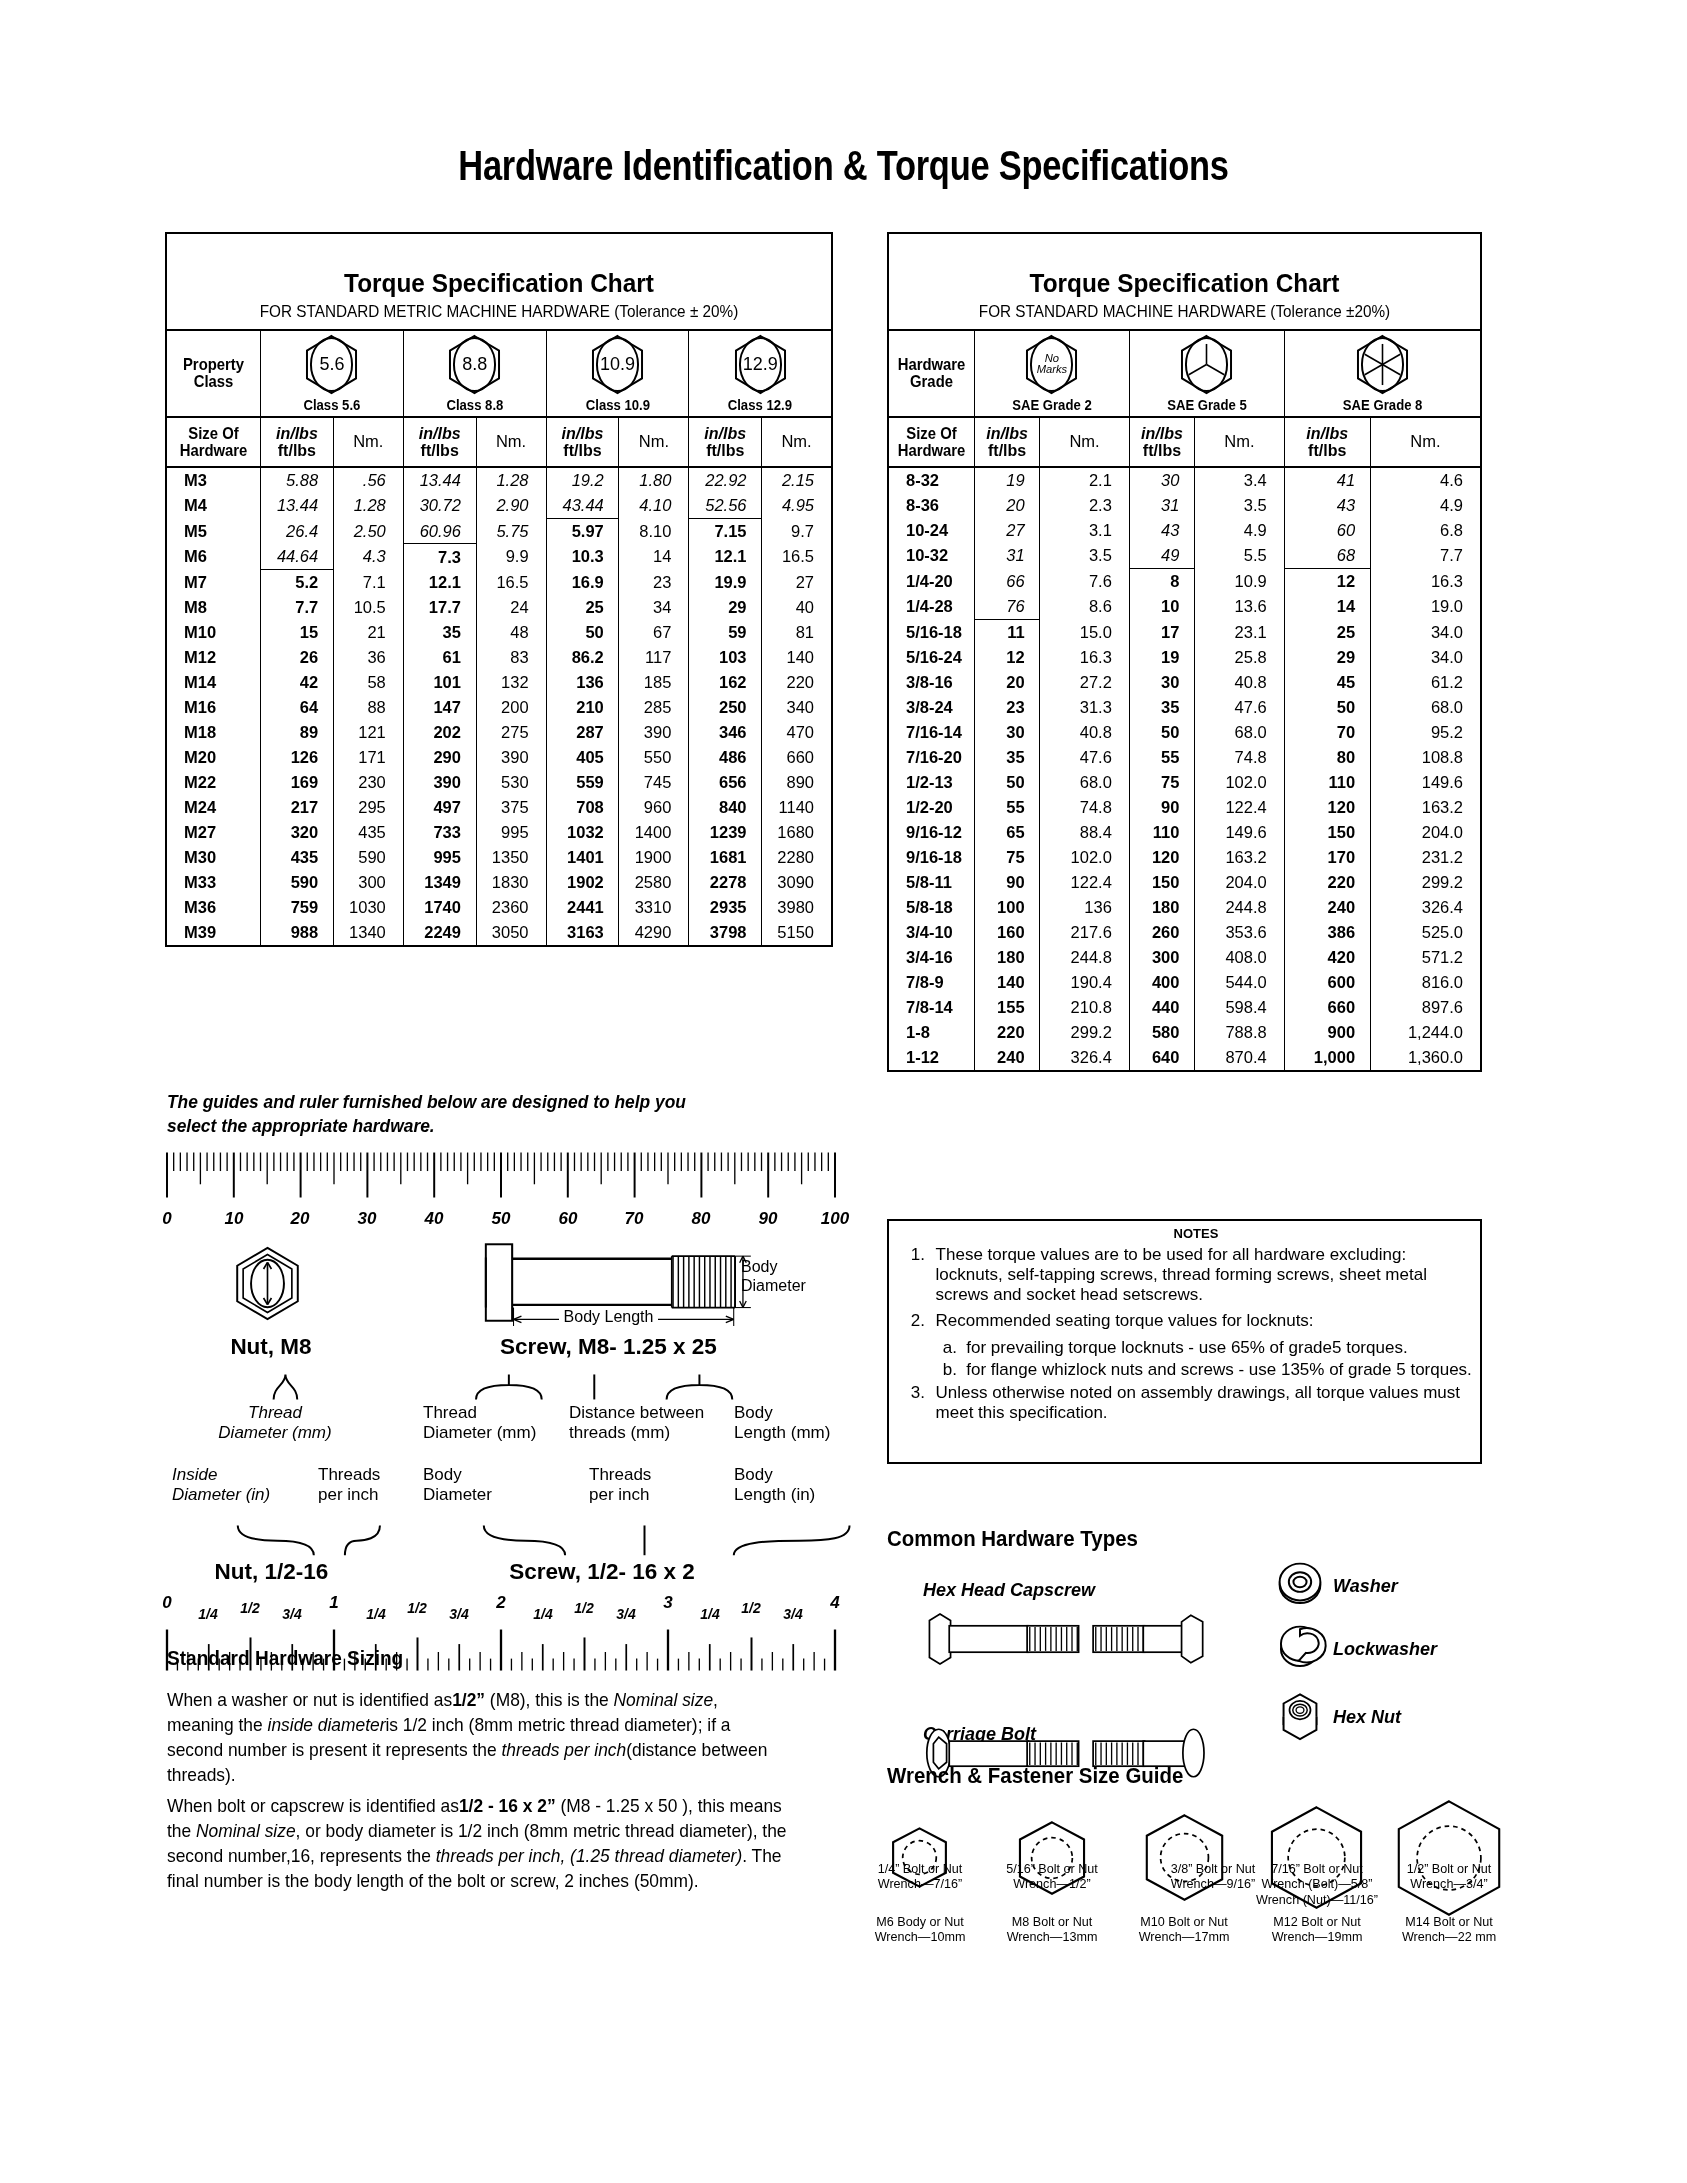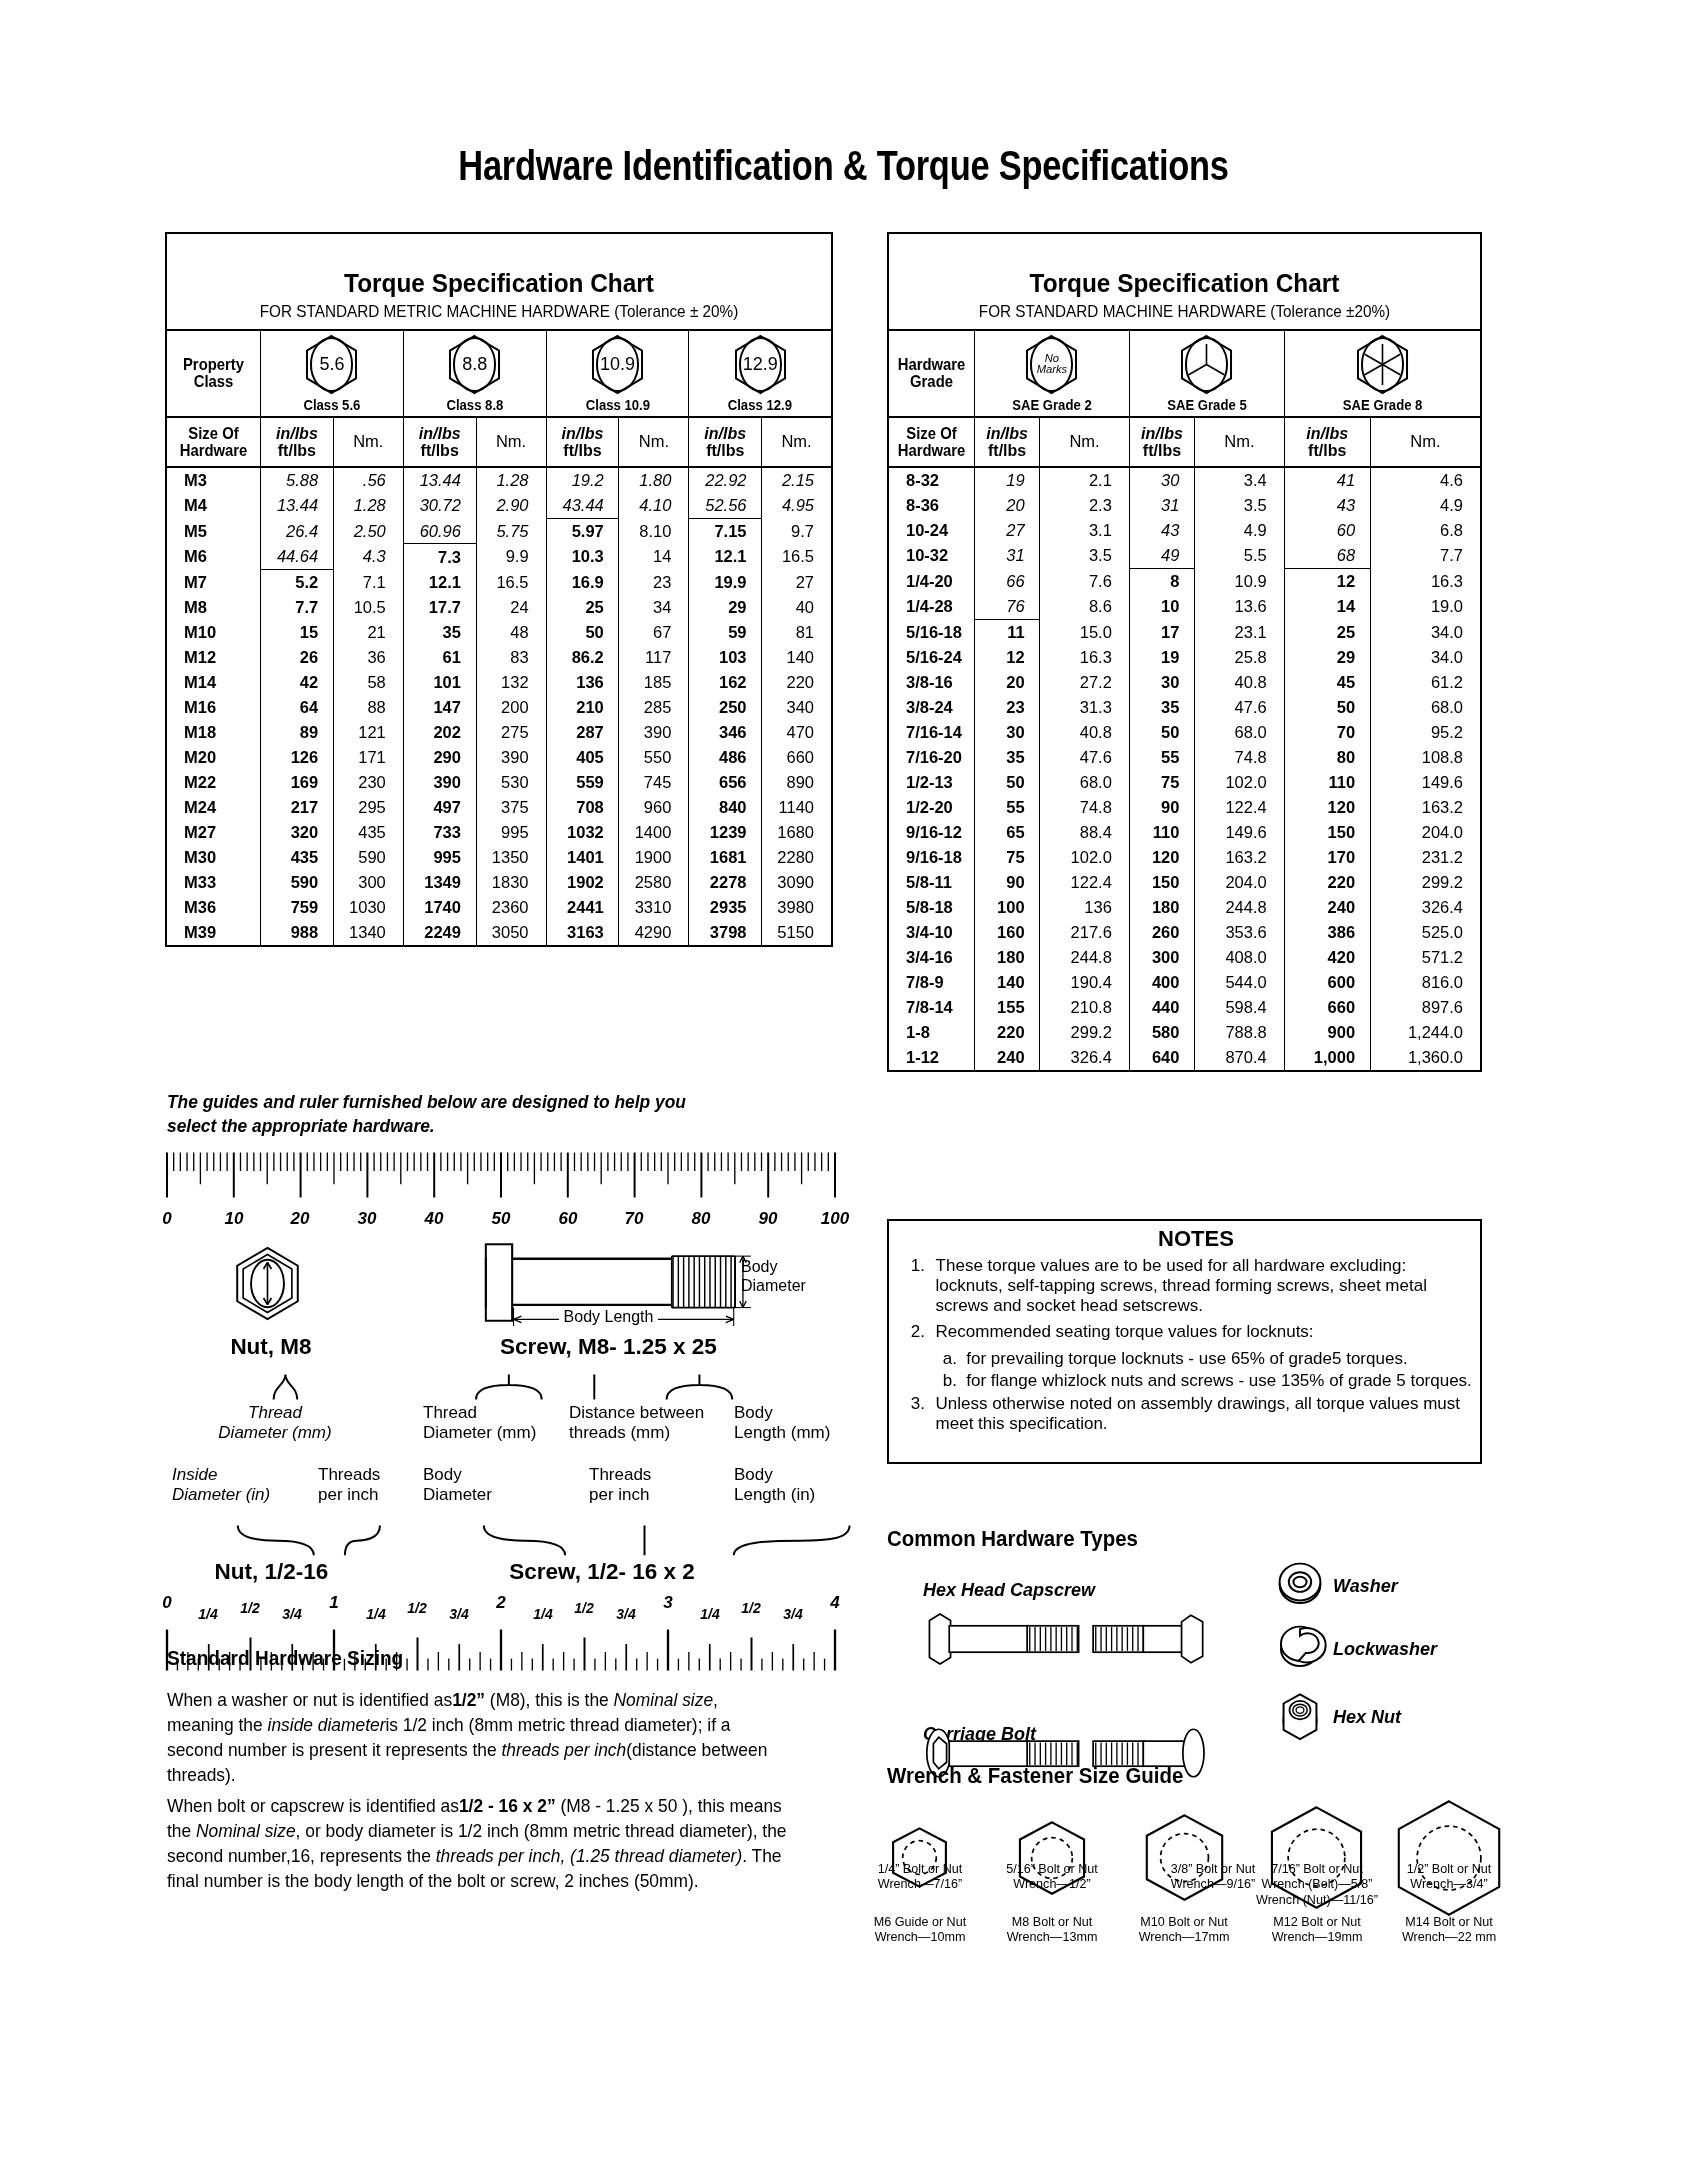--- a/index.html
+++ b/index.html
@@ -45,21 +45,21 @@
   .hexwrap{display:inline-block;position:relative;width:57px;height:61px;}
   .hexwrap svg{display:block;}
   .hexnum{position:absolute;left:0;right:0;top:50%;transform:translateY(-50%);
           font-size:18px;font-weight:normal;font-family:"Liberation Sans",sans-serif;}
   .nomarks{position:absolute;left:0;right:0;top:50%;transform:translateY(-50%);
            font-size:11.2px;font-style:italic;line-height:1.0;}
 
   
   .notesbox{position:absolute;border:2px solid #000;box-sizing:border-box;background:#fff;
             font-family:"Liberation Sans Narrow","Liberation Sans",sans-serif;}
-  .notestitle{text-align:center;font-weight:bold;font-size:22px;padding:5.3px 0 2.6px;margin-left:23px;}
+  .notestitle{text-align:center;font-weight:bold;font-size:13px;padding:5.3px 0 2.6px;margin-left:23px;}
   .noteitem{display:flex;font-size:17px;line-height:1.17;margin:1.3px 0 6.6px;padding-right:12px;}
   .noteitem .num{width:36px;flex:0 0 36px;text-align:right;padding-right:10.6px;}
   .subitem{display:flex;font-size:17px;line-height:1.17;margin-top:2px;}
   .subitem .num{width:32px;flex:0 0 32px;text-align:right;padding-right:9.3px;}
 
   
   .guidetext{position:absolute;font-family:"Liberation Sans Narrow","Liberation Sans",sans-serif;
              font-weight:bold;font-style:italic;font-size:18.5px;line-height:1.32;transform:scaleX(0.94);transform-origin:left top;}
   .sectionhead{position:absolute;font-family:"Liberation Sans Narrow","Liberation Sans",sans-serif;
                font-weight:bold;font-size:20.5px;transform:scaleX(0.93);transform-origin:left top;}
@@ -1044,21 +1044,21 @@
   </svg>
   <div class="htype-lbl" style="left:1333px;top:1707px;font-style:italic;">Hex Nut</div>
 
   <div class="sectionhead" style="left:887px;top:1763px;font-size:22px;">Wrench &amp; Fastener Size Guide</div>
   <div id="wrench-items">
       <div style="position: absolute; left: 889px; top: 1827px;"><svg width="61" height="61" viewBox="0 0 92 92">
           <polygon points="46,2 85.8,23.0 85.8,69.0 46,90 6.2,69.0 6.2,23.0" fill="none" stroke="#000" stroke-width="3.2"></polygon>
           <circle cx="46" cy="46" r="25.3" fill="none" stroke="#000" stroke-width="2.6" stroke-dasharray="7 6"></circle>
         </svg></div>
       <div class="wrench-lbl" style="left: 920px; top: 1862px;"><b>1/4” Bolt or Nut</b><br><span>Wrench—7/16”</span></div>
-      <div class="wrench-lbl" style="left: 920px; top: 1915px;"><b>M6 Guide or Nut</b><br><span>Wrench—10mm</span></div>
+      <div class="wrench-lbl" style="left: 920px; top: 1915px;"><b>M6 Body or Nut</b><br><span>Wrench—10mm</span></div>
       <div style="position: absolute; left: 1015px; top: 1821px;"><svg width="74" height="74" viewBox="0 0 112 112">
           <polygon points="56,2 104.5,28.0 104.5,84.0 56,110 7.5,84.0 7.5,28.0" fill="none" stroke="#000" stroke-width="3.2"></polygon>
           <circle cx="56" cy="56" r="30.8" fill="none" stroke="#000" stroke-width="2.6" stroke-dasharray="7 6"></circle>
         </svg></div>
       <div class="wrench-lbl" style="left: 1052px; top: 1862px;"><b>5/16” Bolt or Nut</b><br><span>Wrench—1/2”</span></div>
       <div class="wrench-lbl" style="left: 1052px; top: 1915px;"><b>M8 Bolt or Nut</b><br><span>Wrench—13mm</span></div>
       <div style="position: absolute; left: 1141px; top: 1814px;"><svg width="87" height="87" viewBox="0 0 132 132">
           <polygon points="66,2 123.2,33.0 123.2,99.0 66,130 8.8,99.0 8.8,33.0" fill="none" stroke="#000" stroke-width="3.2"></polygon>
           <circle cx="66" cy="66" r="36.3" fill="none" stroke="#000" stroke-width="2.6" stroke-dasharray="7 6"></circle>
         </svg></div>

